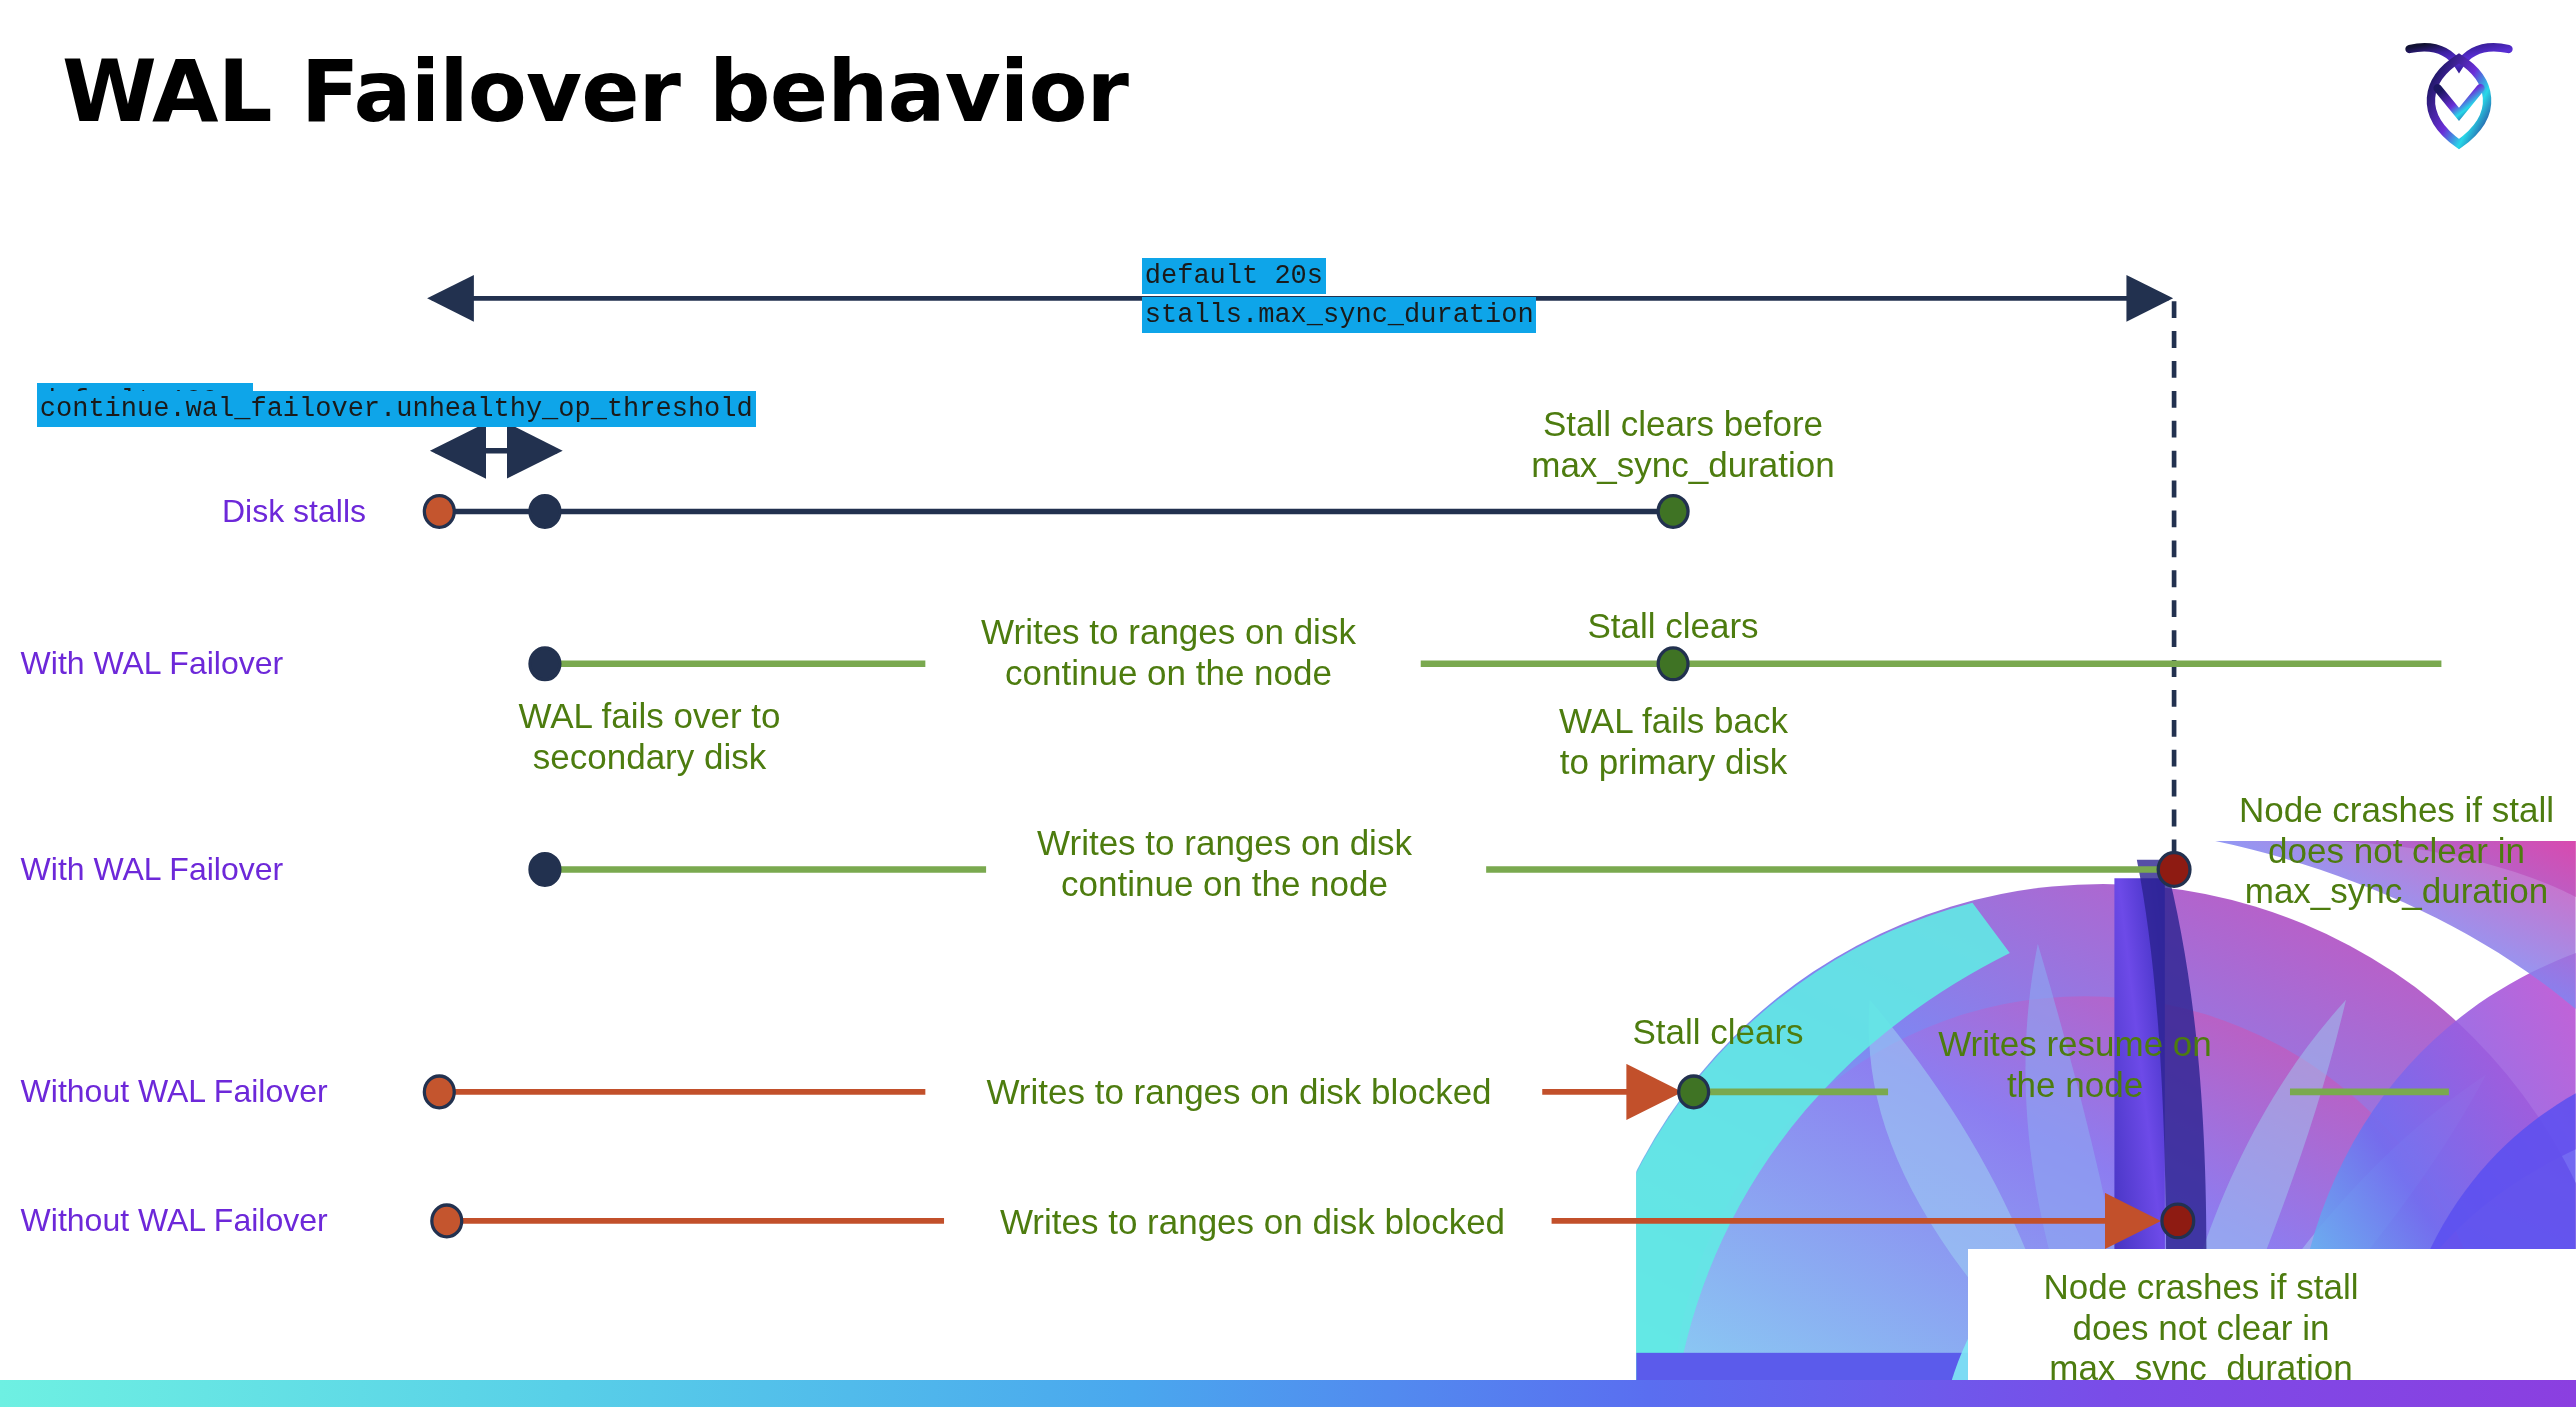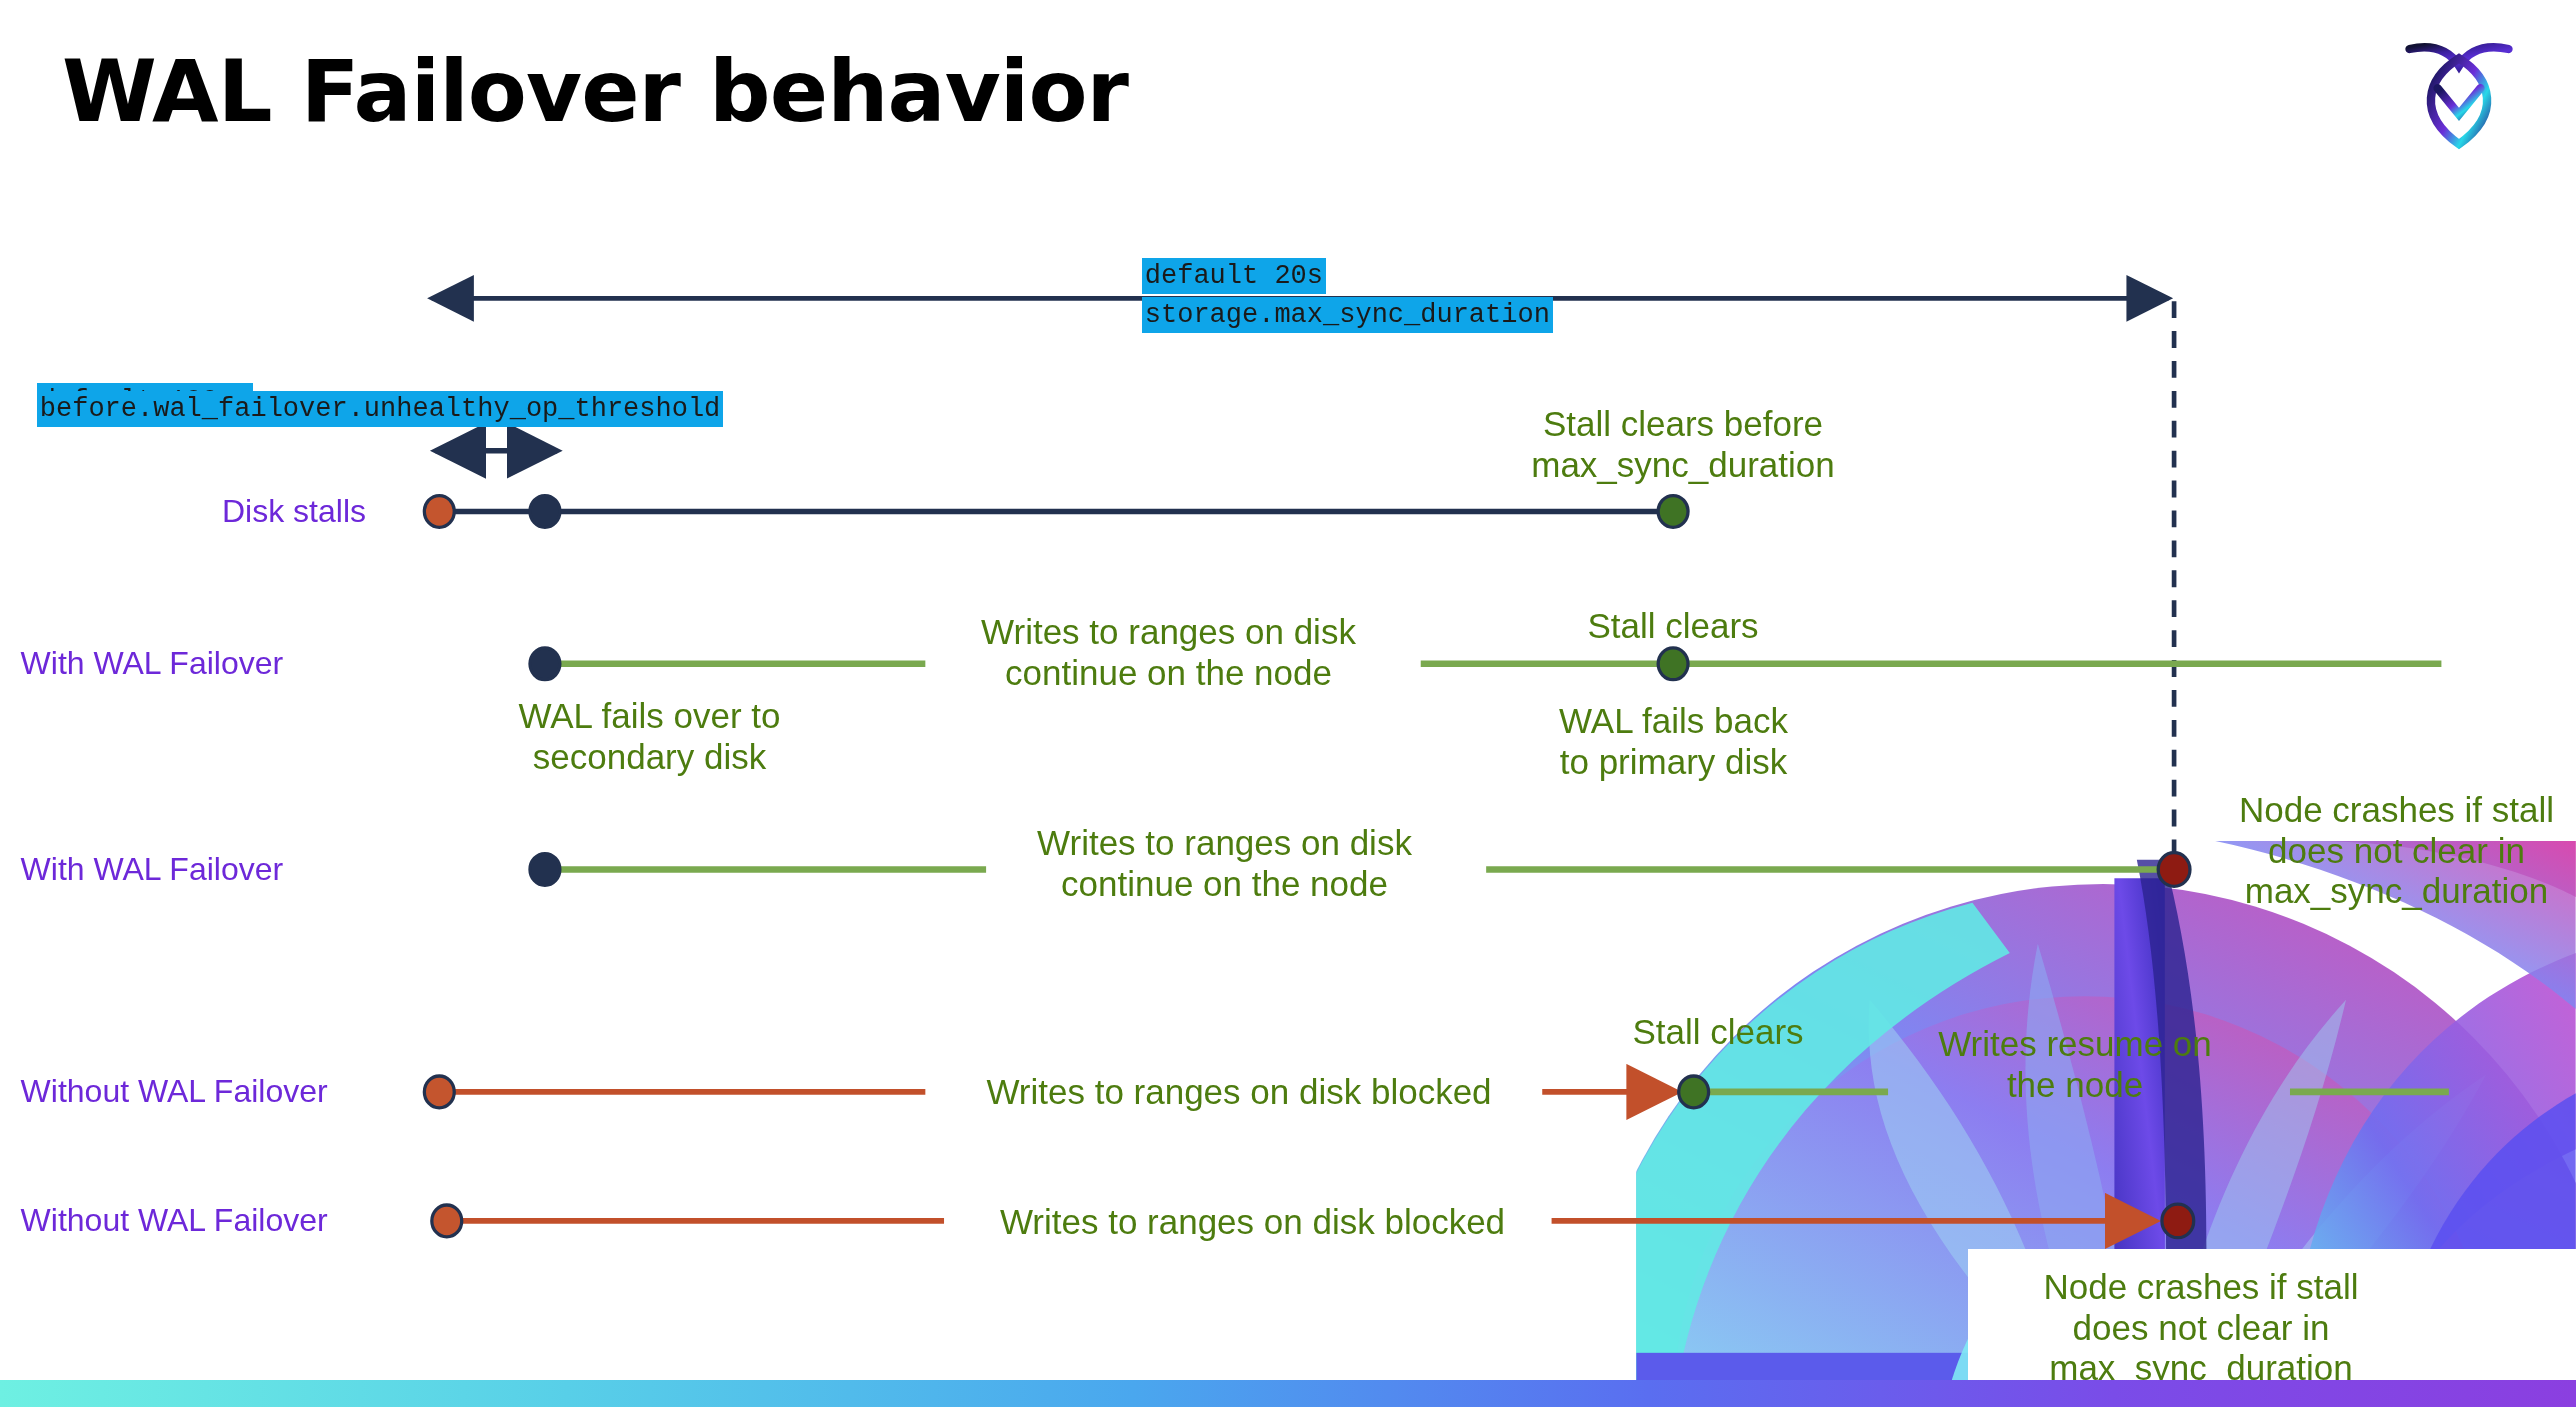--- a/index.html
+++ b/index.html
@@ -207,24 +207,24 @@
 
     <g>
       <line x1="478" y1="1306" x2="1010" y2="1306" stroke="#c2502b" stroke-width="6"></line>
       <line x1="1660" y1="1306" x2="2300" y2="1306" stroke="#c2502b" stroke-width="6" marker-end="url(#arrOrangeR)"></line>
       <ellipse cx="478" cy="1306" rx="16" ry="17" fill="#c4552e" stroke="#22314f" stroke-width="3.5"></ellipse>
       <ellipse cx="2330" cy="1306" rx="17" ry="18" fill="#8e1b12" stroke="#22314f" stroke-width="3.5"></ellipse>
     </g>
   </svg>
 
   <div class="code" style="left:1142px;top:258px;">default 20s</div>
-  <div class="code" style="left:1142px;top:297px;">storage.max_sync_duration</div>
+  <div class="code" style="left:1142px;top:297px;">stalls.max_sync_duration</div>
 
   <div class="code" style="left:37px;top:351px;margin-top:32px;">default 100ms</div>
-  <div class="code" style="left:37px;top:391px;">before.wal_failover.unhealthy_op_threshold</div>
+  <div class="code" style="left:37px;top:391px;">continue.wal_failover.unhealthy_op_threshold</div>
 
   <div class="rowlabel" style="left:222px;top:494px;">Disk stalls</div>
   <div class="rowlabel" style="left:20.6px;top:646px;">With WAL Failover</div>
   <div class="rowlabel" style="left:20.6px;top:852px;">With WAL Failover</div>
   <div class="rowlabel" style="left:20.6px;top:1074px;">Without WAL Failover</div>
   <div class="rowlabel" style="left:20.6px;top:1203px;">Without WAL Failover</div>
 
   <div class="anno" style="left:1496px;top:404px;width:374px;">Stall clears before
 max_sync_duration</div>
 

